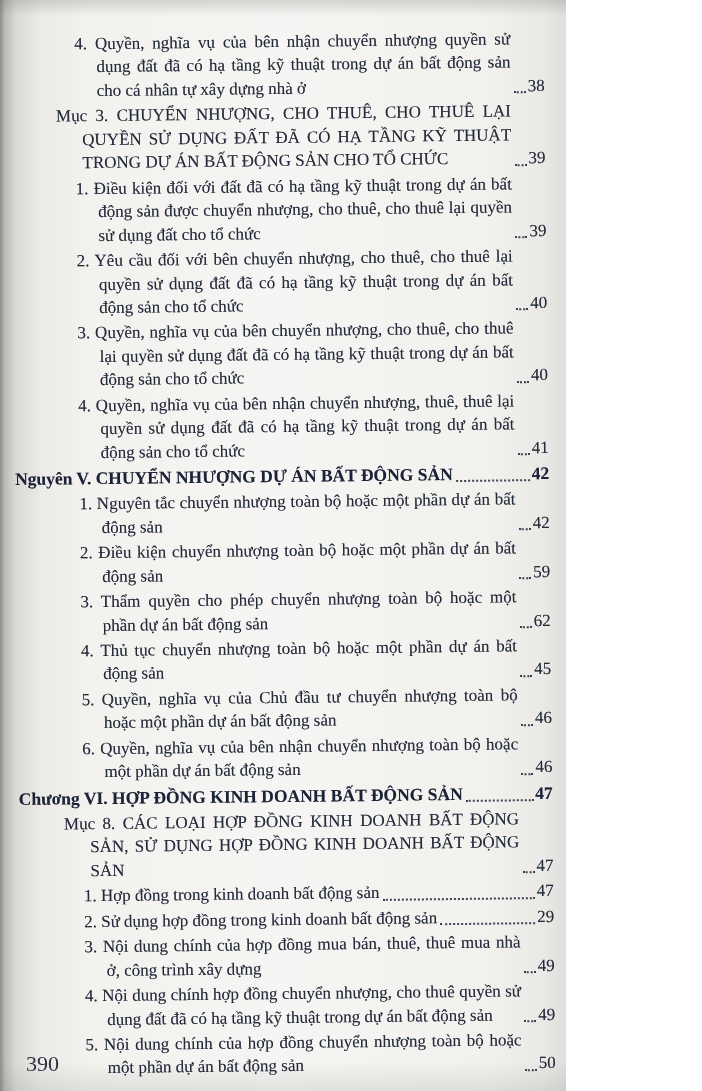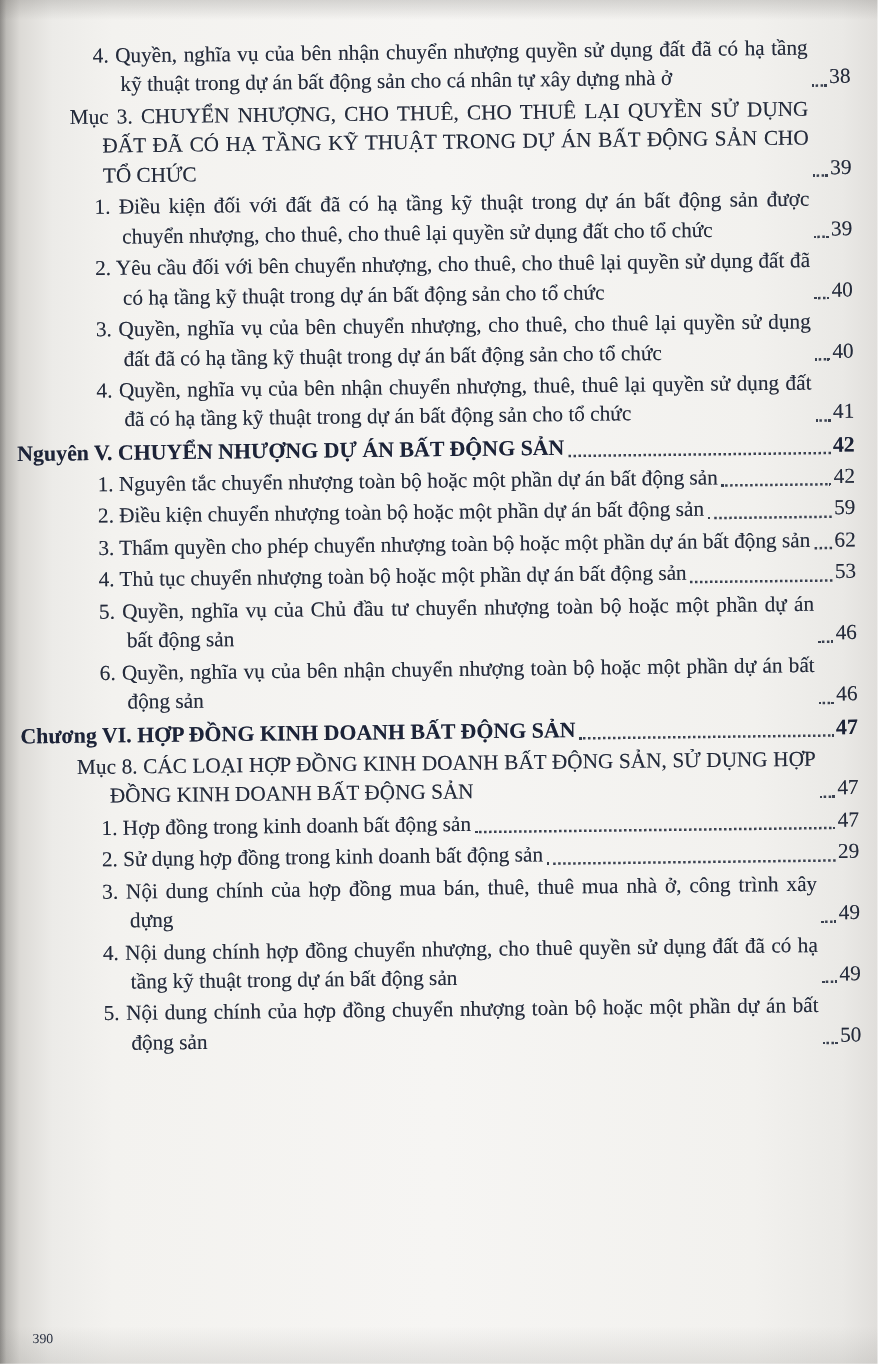--- a/index.html
+++ b/index.html
@@ -4,21 +4,21 @@
 <style>
   * { box-sizing: border-box; }
   html, body { margin: 0; padding: 0; }
   body {
     width: 702px; height: 1091px;
     background: #ffffff;
     font-family: "Liberation Serif", serif;
   }
   .scan {
     position: relative;
-    width: 702px; height: 1091px;
+    width: 566px; height: 1091px;
     overflow: hidden;
     color: #242b3b;
     background:
       linear-gradient(180deg, rgba(95,93,90,0.22) 0px, rgba(95,93,90,0) 16px),
       linear-gradient(0deg, rgba(120,118,114,0.16) 0px, rgba(120,118,114,0) 30px),
       linear-gradient(90deg, #8e8c89 0px, #bdbbb7 5px, #dcdad6 16px, #ecebe8 42px,
                       #f3f2ef 90px, #f6f5f3 50%, #f2f1ee 86%, #eae9e6 96%, #e0dedb 100%);
     padding-left: 43px;
   }
   .content {
@@ -45,21 +45,21 @@
 
   .muc { margin-left: 45px; }
   .muc .text { padding-left: 26px; text-indent: -26px; }
 
   .chuong { margin-left: 0; font-weight: bold; font-size: 17.5px; color: #1c2338; }
   .chuong .pageno { font-weight: bold; }
 
   .folio {
     position: absolute;
     left: 26px; bottom: 14px;
-    font-size: 11px;
+    font-size: 22px;
     color: #2a3142;
   }
 </style>
 </head>
 <body>
 
 <div class="scan">
   <div class="content" id="toc">
       <div class="entry item">
     <span class="text"><span class="label">4. </span><span class="title">Quyền, nghĩa vụ của bên nhận chuyển nhượng quyền sử dụng đất đã có hạ tầng kỹ thuật trong dự án bất động sản cho cá nhân tự xây dựng nhà ở</span></span>
@@ -107,21 +107,21 @@
     <span class="pageno">59</span>
   </div>
       <div class="entry item">
     <span class="text"><span class="label">3. </span><span class="title">Thẩm quyền cho phép chuyển nhượng toàn bộ hoặc một phần dự án bất động sản</span></span>
     <span class="leader"></span>
     <span class="pageno">62</span>
   </div>
       <div class="entry item">
     <span class="text"><span class="label">4. </span><span class="title">Thủ tục chuyển nhượng toàn bộ hoặc một phần dự án bất động sản</span></span>
     <span class="leader"></span>
-    <span class="pageno">53</span>
+    <span class="pageno">45</span>
   </div>
       <div class="entry item">
     <span class="text"><span class="label">5. </span><span class="title">Quyền, nghĩa vụ của Chủ đầu tư chuyển nhượng toàn bộ hoặc một phần dự án bất động sản</span></span>
     <span class="leader"></span>
     <span class="pageno">46</span>
   </div>
       <div class="entry item">
     <span class="text"><span class="label">6. </span><span class="title">Quyền, nghĩa vụ của bên nhận chuyển nhượng toàn bộ hoặc một phần dự án bất động sản</span></span>
     <span class="leader"></span>
     <span class="pageno">46</span>

